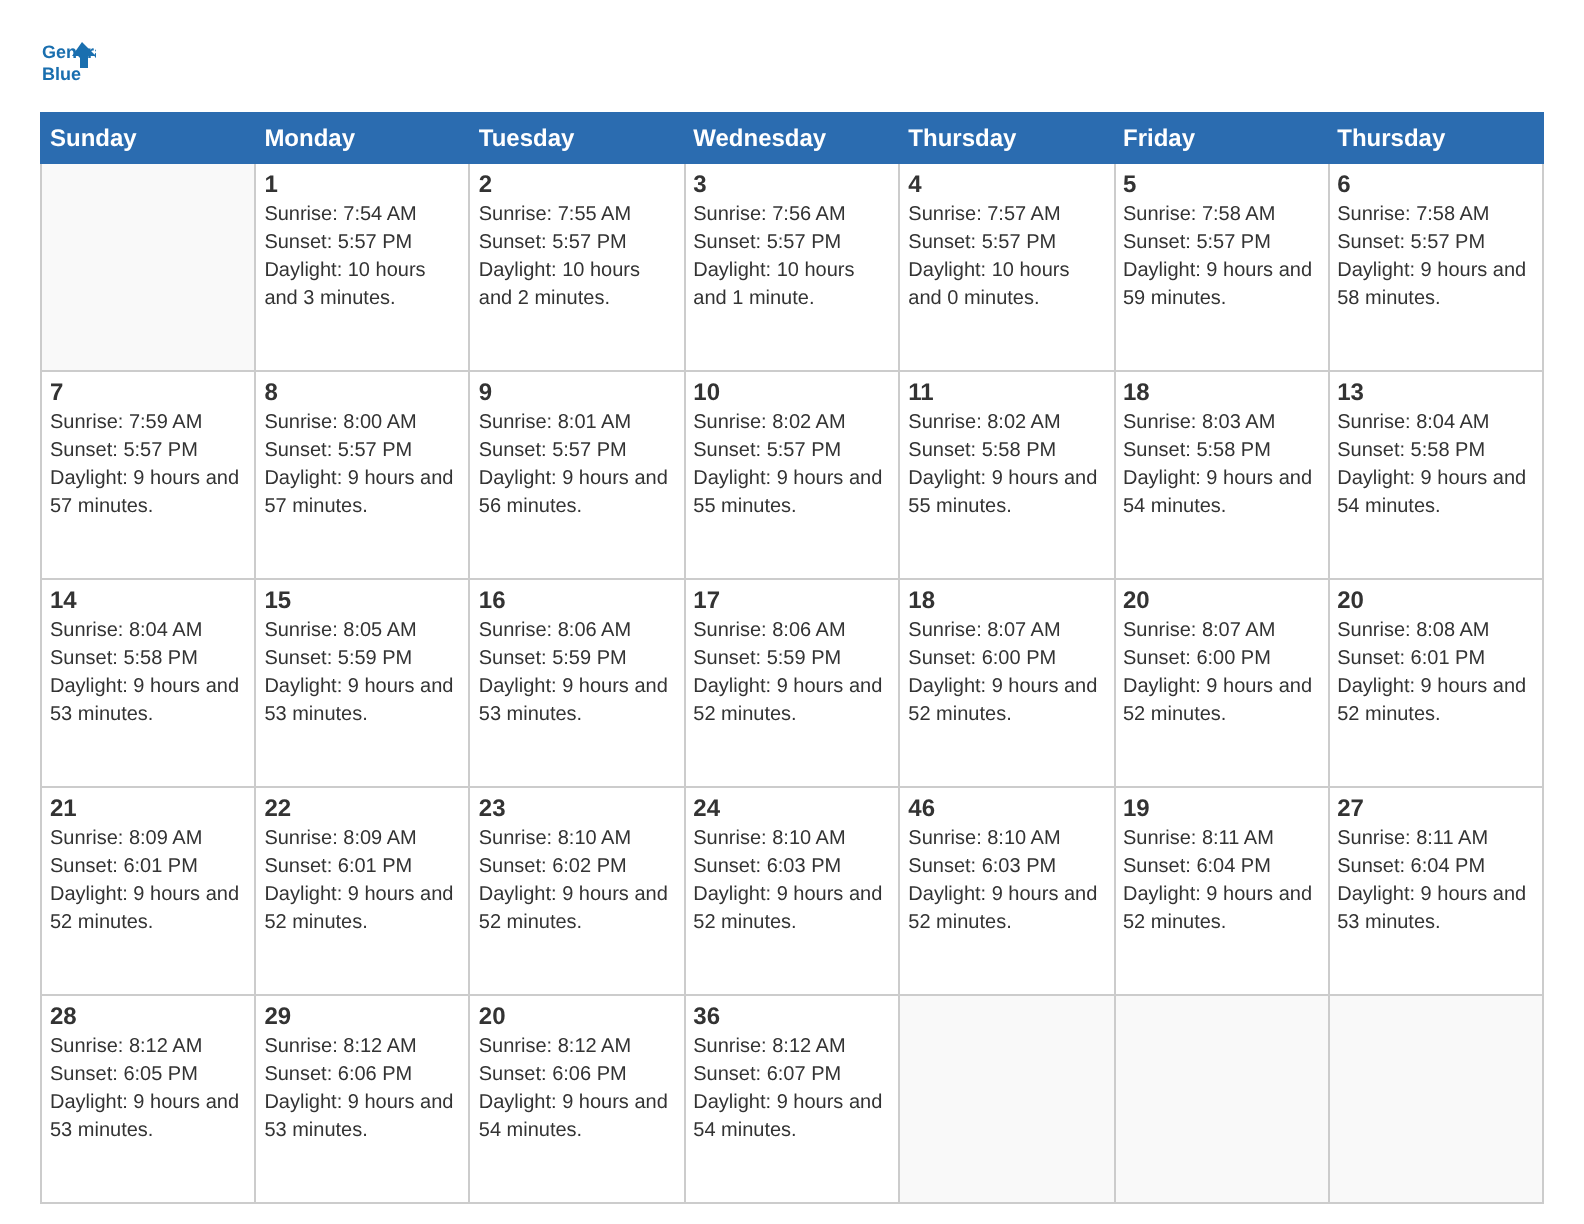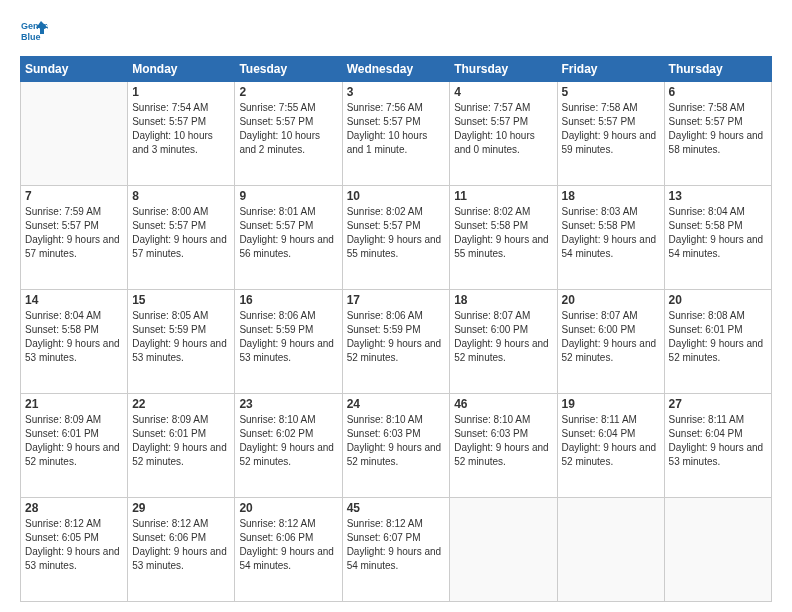--- a/index.html
+++ b/index.html
@@ -250,21 +250,21 @@
           </td>
           <td>
             <div class="day-number">29</div>
             <div class="day-info">Sunrise: 8:12 AM<br>Sunset: 6:06 PM<br>Daylight: 9 hours and 53 minutes.</div>
           </td>
           <td>
             <div class="day-number">20</div>
             <div class="day-info">Sunrise: 8:12 AM<br>Sunset: 6:06 PM<br>Daylight: 9 hours and 54 minutes.</div>
           </td>
           <td>
-            <div class="day-number">45</div>
+            <div class="day-number">36</div>
             <div class="day-info">Sunrise: 8:12 AM<br>Sunset: 6:07 PM<br>Daylight: 9 hours and 54 minutes.</div>
           </td>
           <td class="empty"></td>
           <td class="empty"></td>
           <td class="empty"></td>
         </tr>
       </tbody>
   </table>
 </div>
 

